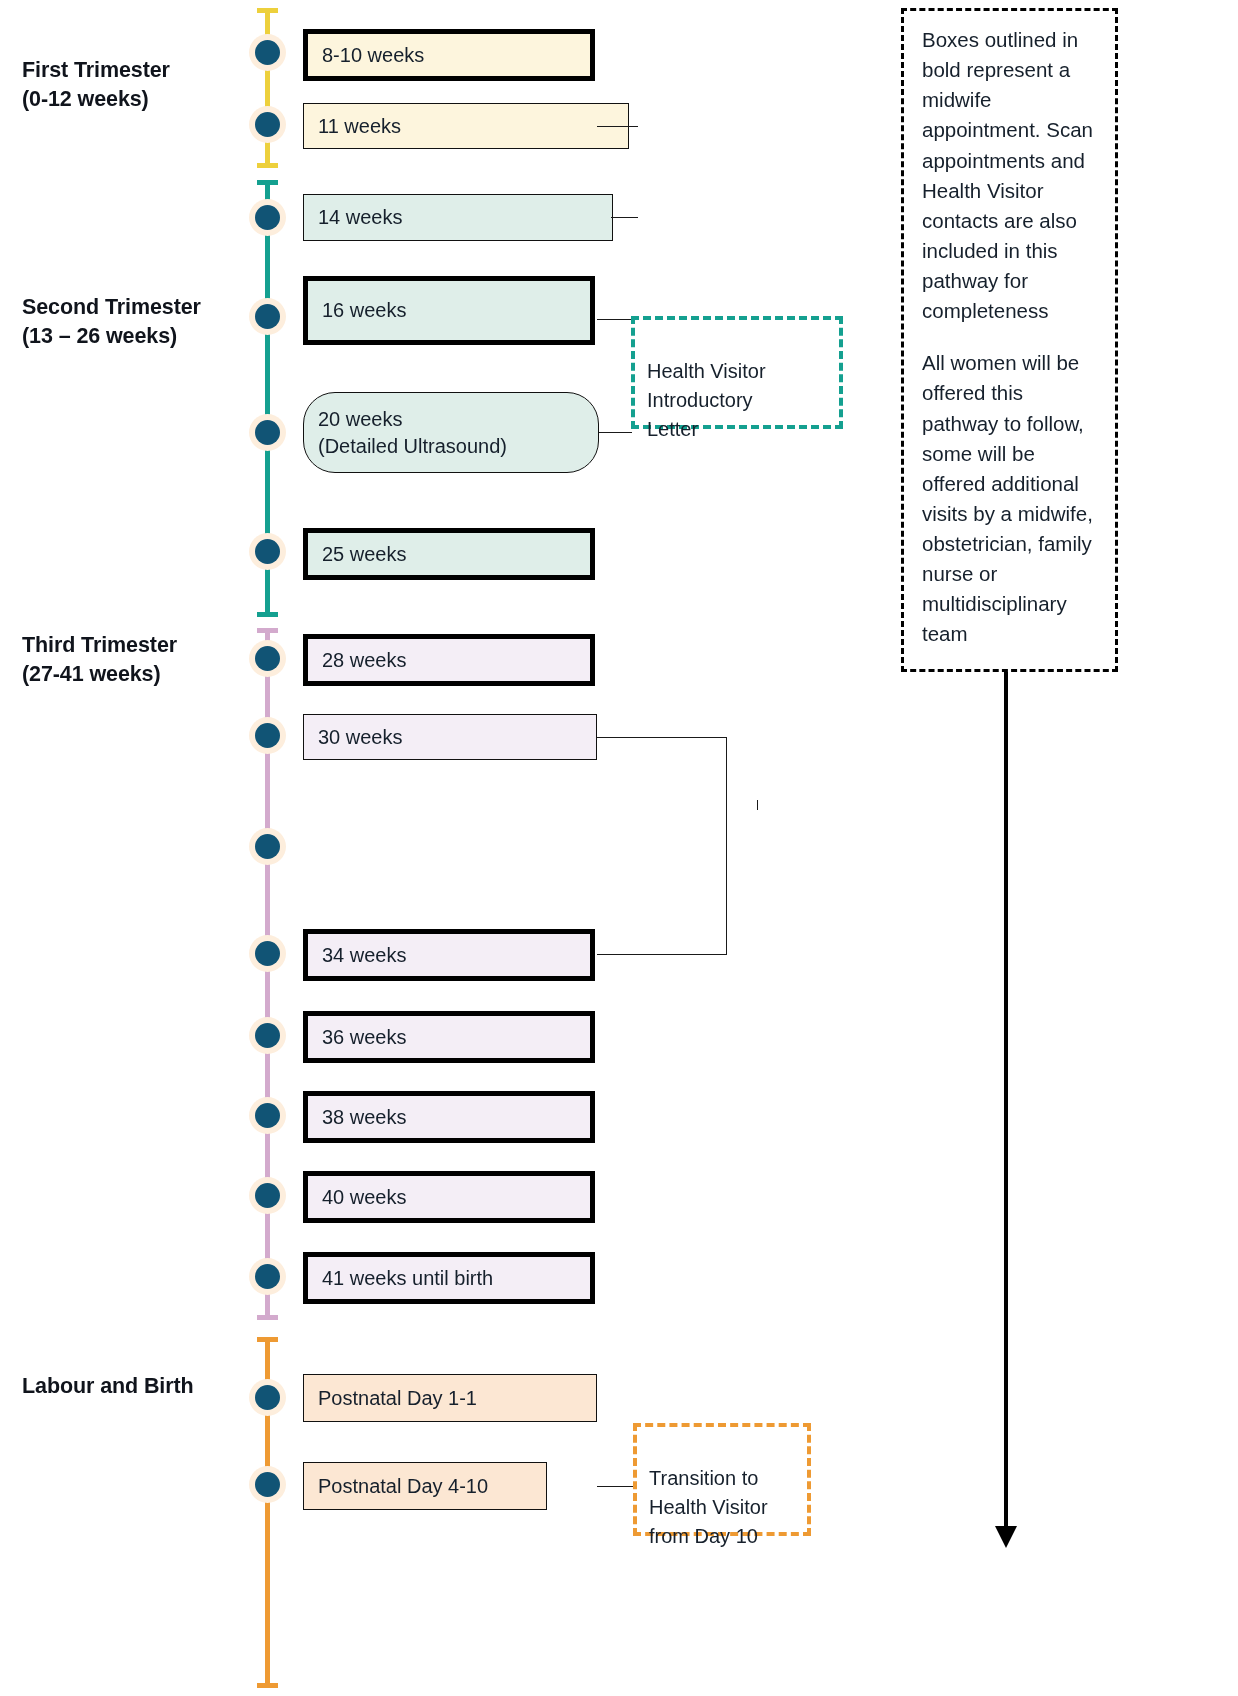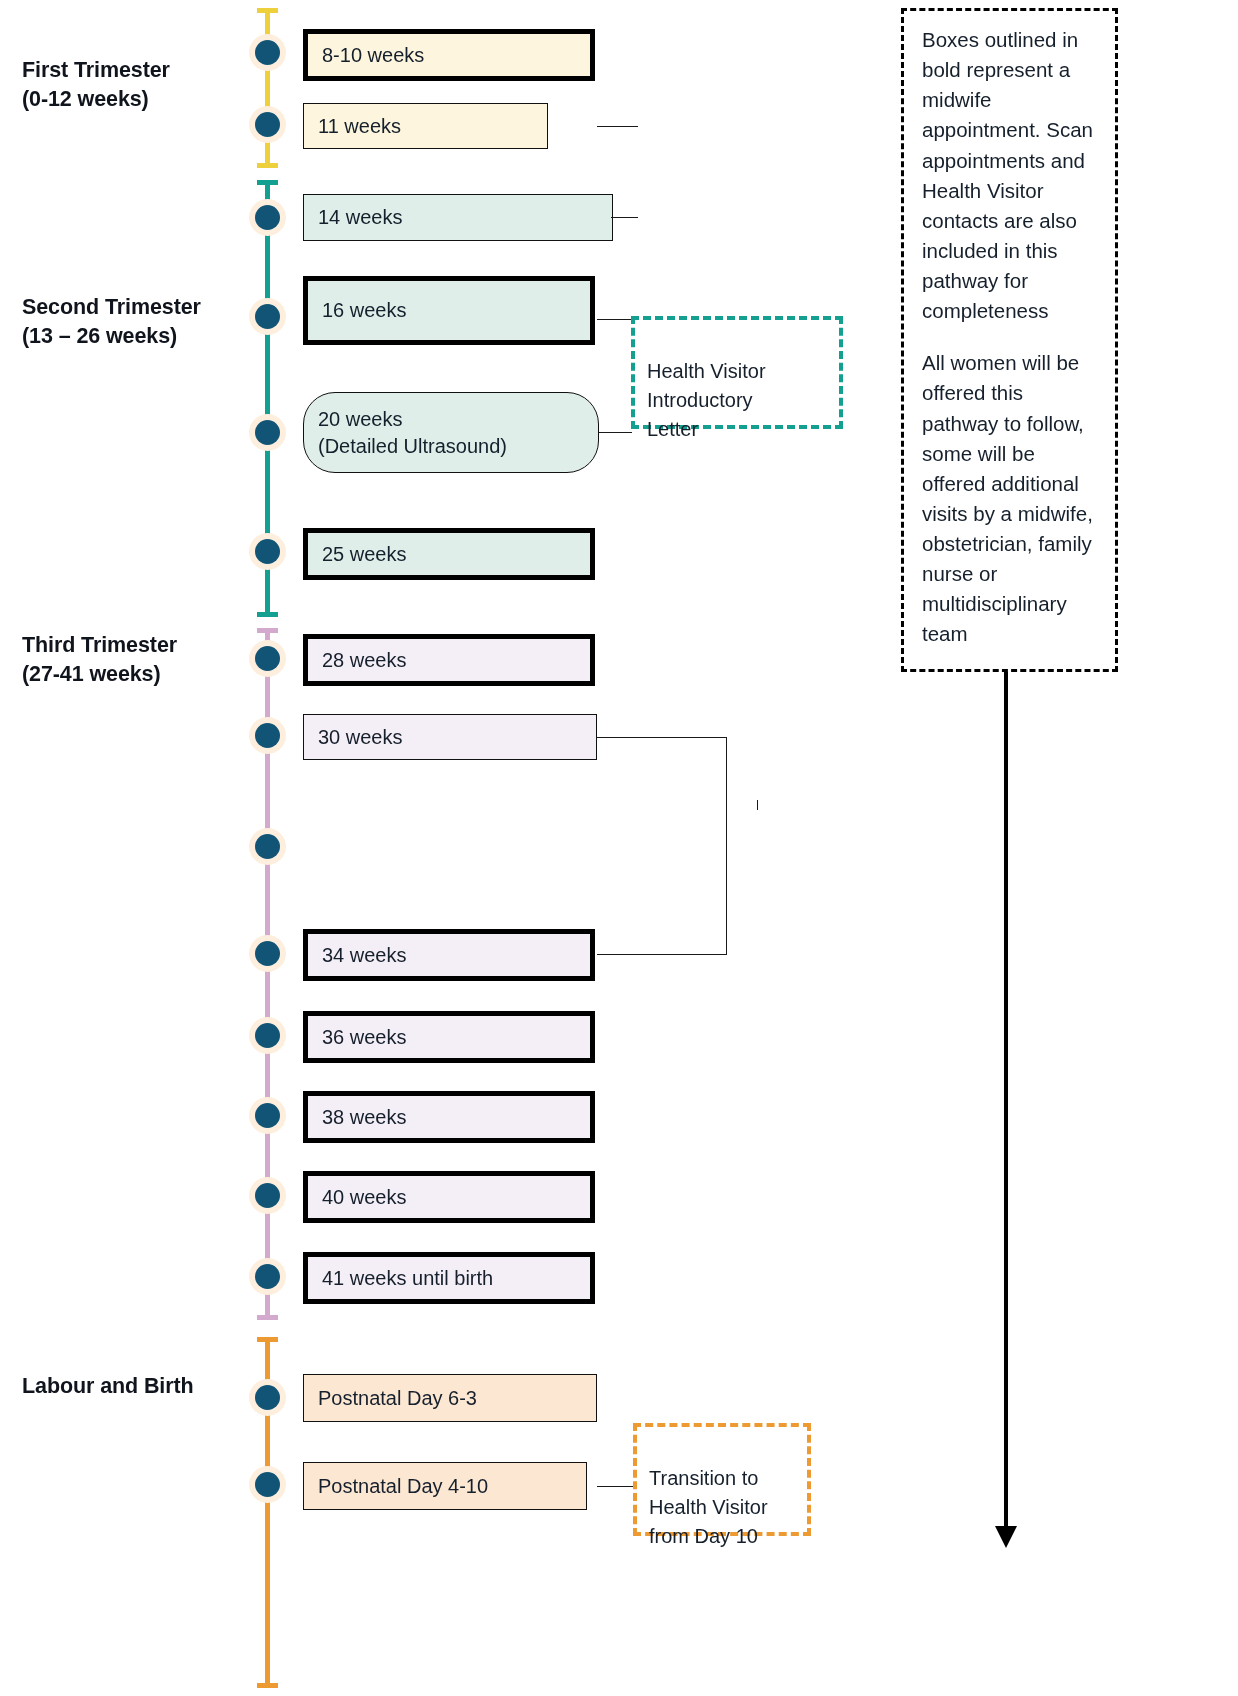--- a/index.html
+++ b/index.html
@@ -142,21 +142,21 @@
   <div class="dot" style="top:1379px;">
       <i></i>
     </div>
   <div class="dot" style="top:1466px;">
       <i></i>
     </div>
 
   <div class="evt bold" style="top:29px;width:292px;height:52px;background:#fdf5dd;">
     <span class="txt">8-10 weeks</span>
   </div>
-  <div class="evt thin" style="top:103px;width:245px;height:46px;background:#fdf5dd;">
+  <div class="evt thin" style="top:103px;width:326px;height:46px;background:#fdf5dd;">
     <span class="txt">11 weeks</span>
   </div>
 
   <div class="evt thin" style="top:194px;width:310px;height:47px;background:#dfeee9;">
     <span class="txt">14 weeks</span>
   </div>
   <div class="evt bold" style="top:276px;width:292px;height:69px;background:#dfeee9;">
     <span class="txt">16 weeks</span>
   </div>
   <div class="evt thin" style="top:392px;width:296px;height:81px;background:#dfeee9;border-radius:32px;">
@@ -183,23 +183,23 @@
     <span class="txt">38 weeks</span>
   </div>
   <div class="evt bold" style="top:1171px;width:292px;height:52px;background:#f4eef6;">
     <span class="txt">40 weeks</span>
   </div>
   <div class="evt bold" style="top:1252px;width:292px;height:52px;background:#f4eef6;">
     <span class="txt">41 weeks until birth</span>
   </div>
 
   <div class="evt thin" style="top:1374px;width:294px;height:48px;background:#fce7d3;">
-    <span class="txt">Postnatal Day 6-3</span>
-  </div>
-  <div class="evt thin" style="top:1462px;width:284px;height:48px;background:#fce7d3;">
+    <span class="txt">Postnatal Day 1-1</span>
+  </div>
+  <div class="evt thin" style="top:1462px;width:244px;height:48px;background:#fce7d3;">
     <span class="txt">Postnatal Day 4-10</span>
   </div>
 
   <div class="conn h" style="left:597px;top:126px;width:41px;"></div>
   <div class="conn h" style="left:611px;top:217px;width:27px;"></div>
 
 
   <div class="conn h" style="left:597px;top:319px;width:35px;"></div>
   <div class="conn h" style="left:599px;top:432px;width:33px;"></div>
 

